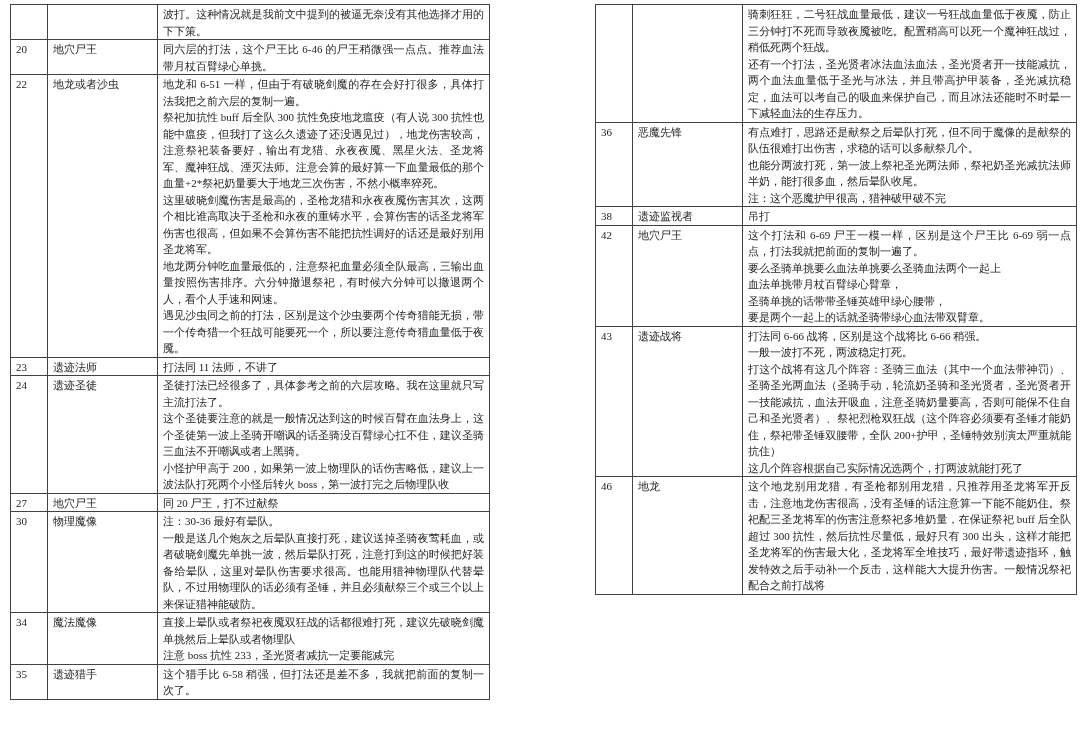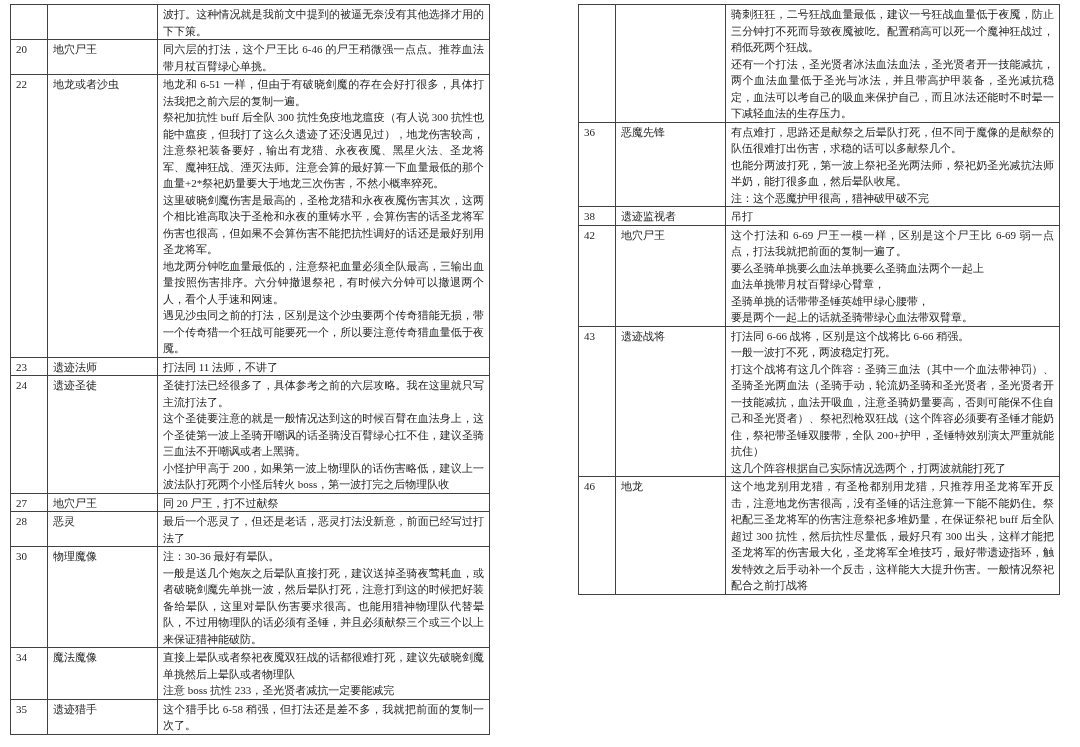--- a/index.html
+++ b/index.html
@@ -9,21 +9,21 @@
     color:#1e1e1e;
   }
   .page{position:relative;width:1080px;height:747px;overflow:hidden;background:#ffffff;}
   table.guide{
     border-collapse:collapse;
     position:absolute;top:4px;
     table-layout:fixed;
     background:#ffffff;
   }
   #left-table{left:10px;width:480px;}
-  #right-table{left:578px;width:482px;}
+  #right-table{left:595px;width:482px;}
   td{
     border:1px solid #424242;
     vertical-align:top;
     padding:1px 5px 0 5px;
     font-size:11px;
     line-height:16.5px;
   }
   col.c-num{width:37px;}
   col.c-name{width:110px;}
   td.desc{
@@ -74,25 +74,20 @@
         <td class="num">24</td>
         <td class="name">遗迹圣徒</td>
         <td class="desc">圣徒打法已经很多了，具体参考之前的六层攻略。我在这里就只写主流打法了。
 这个圣徒要注意的就是一般情况达到这的时候百臂在血法身上，这个圣徒第一波上圣骑开嘲讽的话圣骑没百臂绿心扛不住，建议圣骑三血法不开嘲讽或者上黑骑。
 小怪护甲高于 200，如果第一波上物理队的话伤害略低，建议上一波法队打死两个小怪后转火 boss，第一波打完之后物理队收</td>
       </tr>
       <tr>
         <td class="num">27</td>
         <td class="name">地穴尸王</td>
         <td class="desc">同 20 尸王，打不过献祭</td>
-      </tr>
-      <tr>
-        <td class="num">28</td>
-        <td class="name">恶灵</td>
-        <td class="desc">最后一个恶灵了，但还是老话，恶灵打法没新意，前面已经写过打法了</td>
       </tr>
       <tr>
         <td class="num">30</td>
         <td class="name">物理魔像</td>
         <td class="desc">注：30-36 最好有晕队。
 一般是送几个炮灰之后晕队直接打死，建议送掉圣骑夜莺耗血，或者破晓剑魔先单挑一波，然后晕队打死，注意打到这的时候把好装备给晕队，这里对晕队伤害要求很高。也能用猎神物理队代替晕队，不过用物理队的话必须有圣锤，并且必须献祭三个或三个以上来保证猎神能破防。</td>
       </tr>
       <tr>
         <td class="num">34</td>
         <td class="name">魔法魔像</td>

